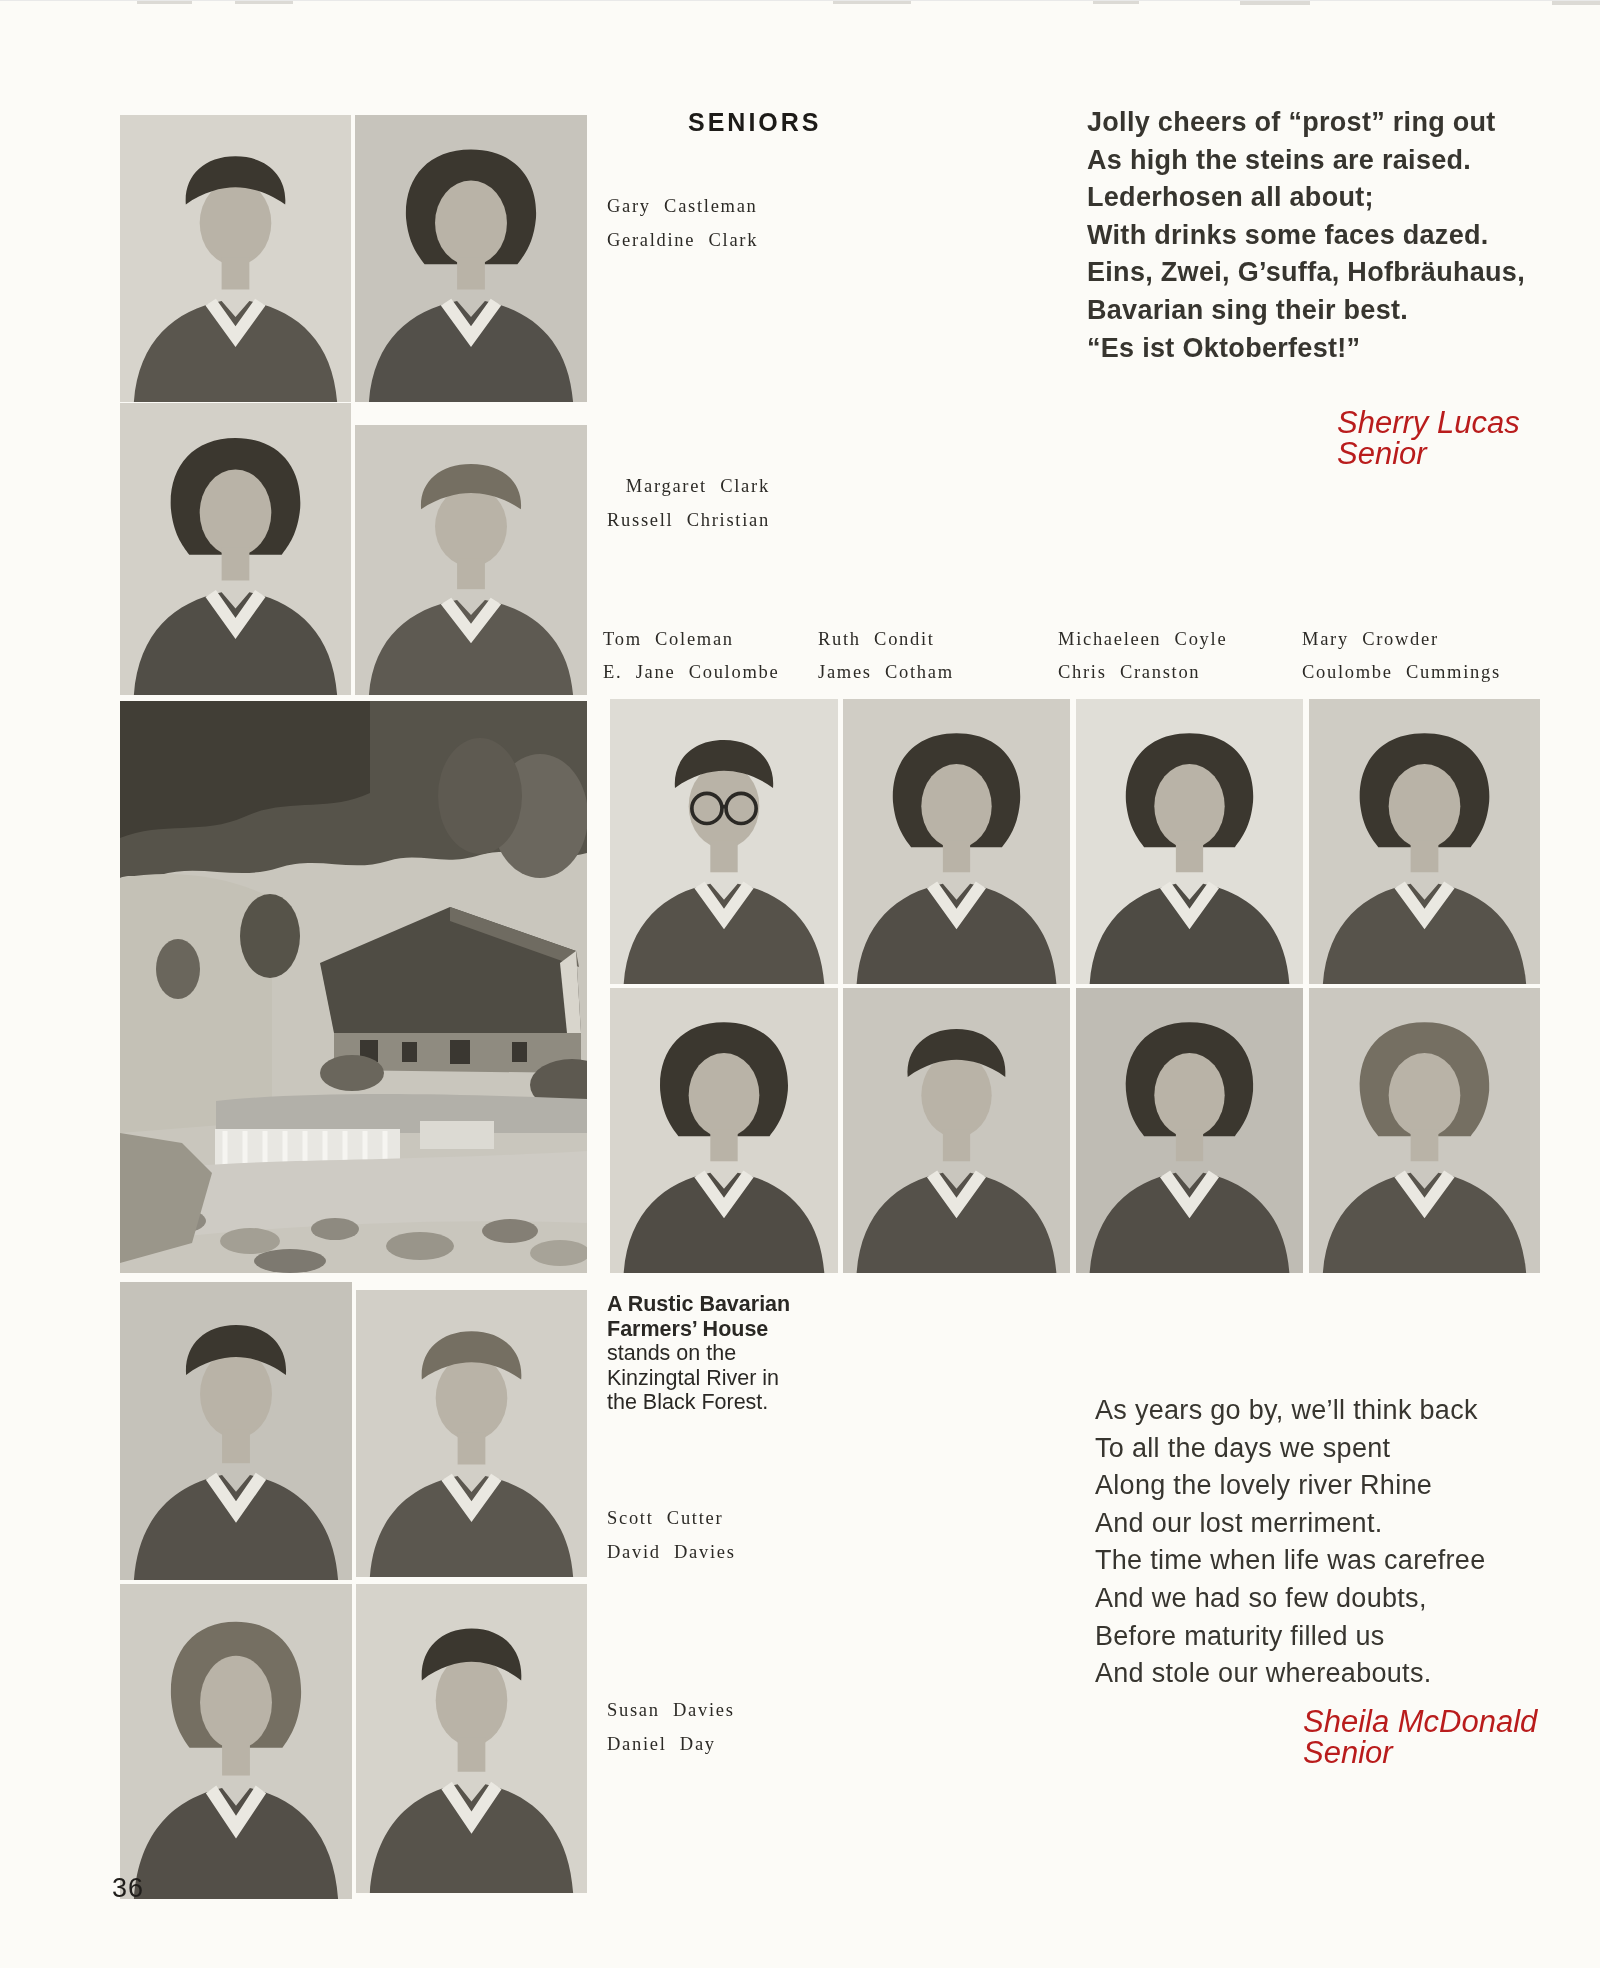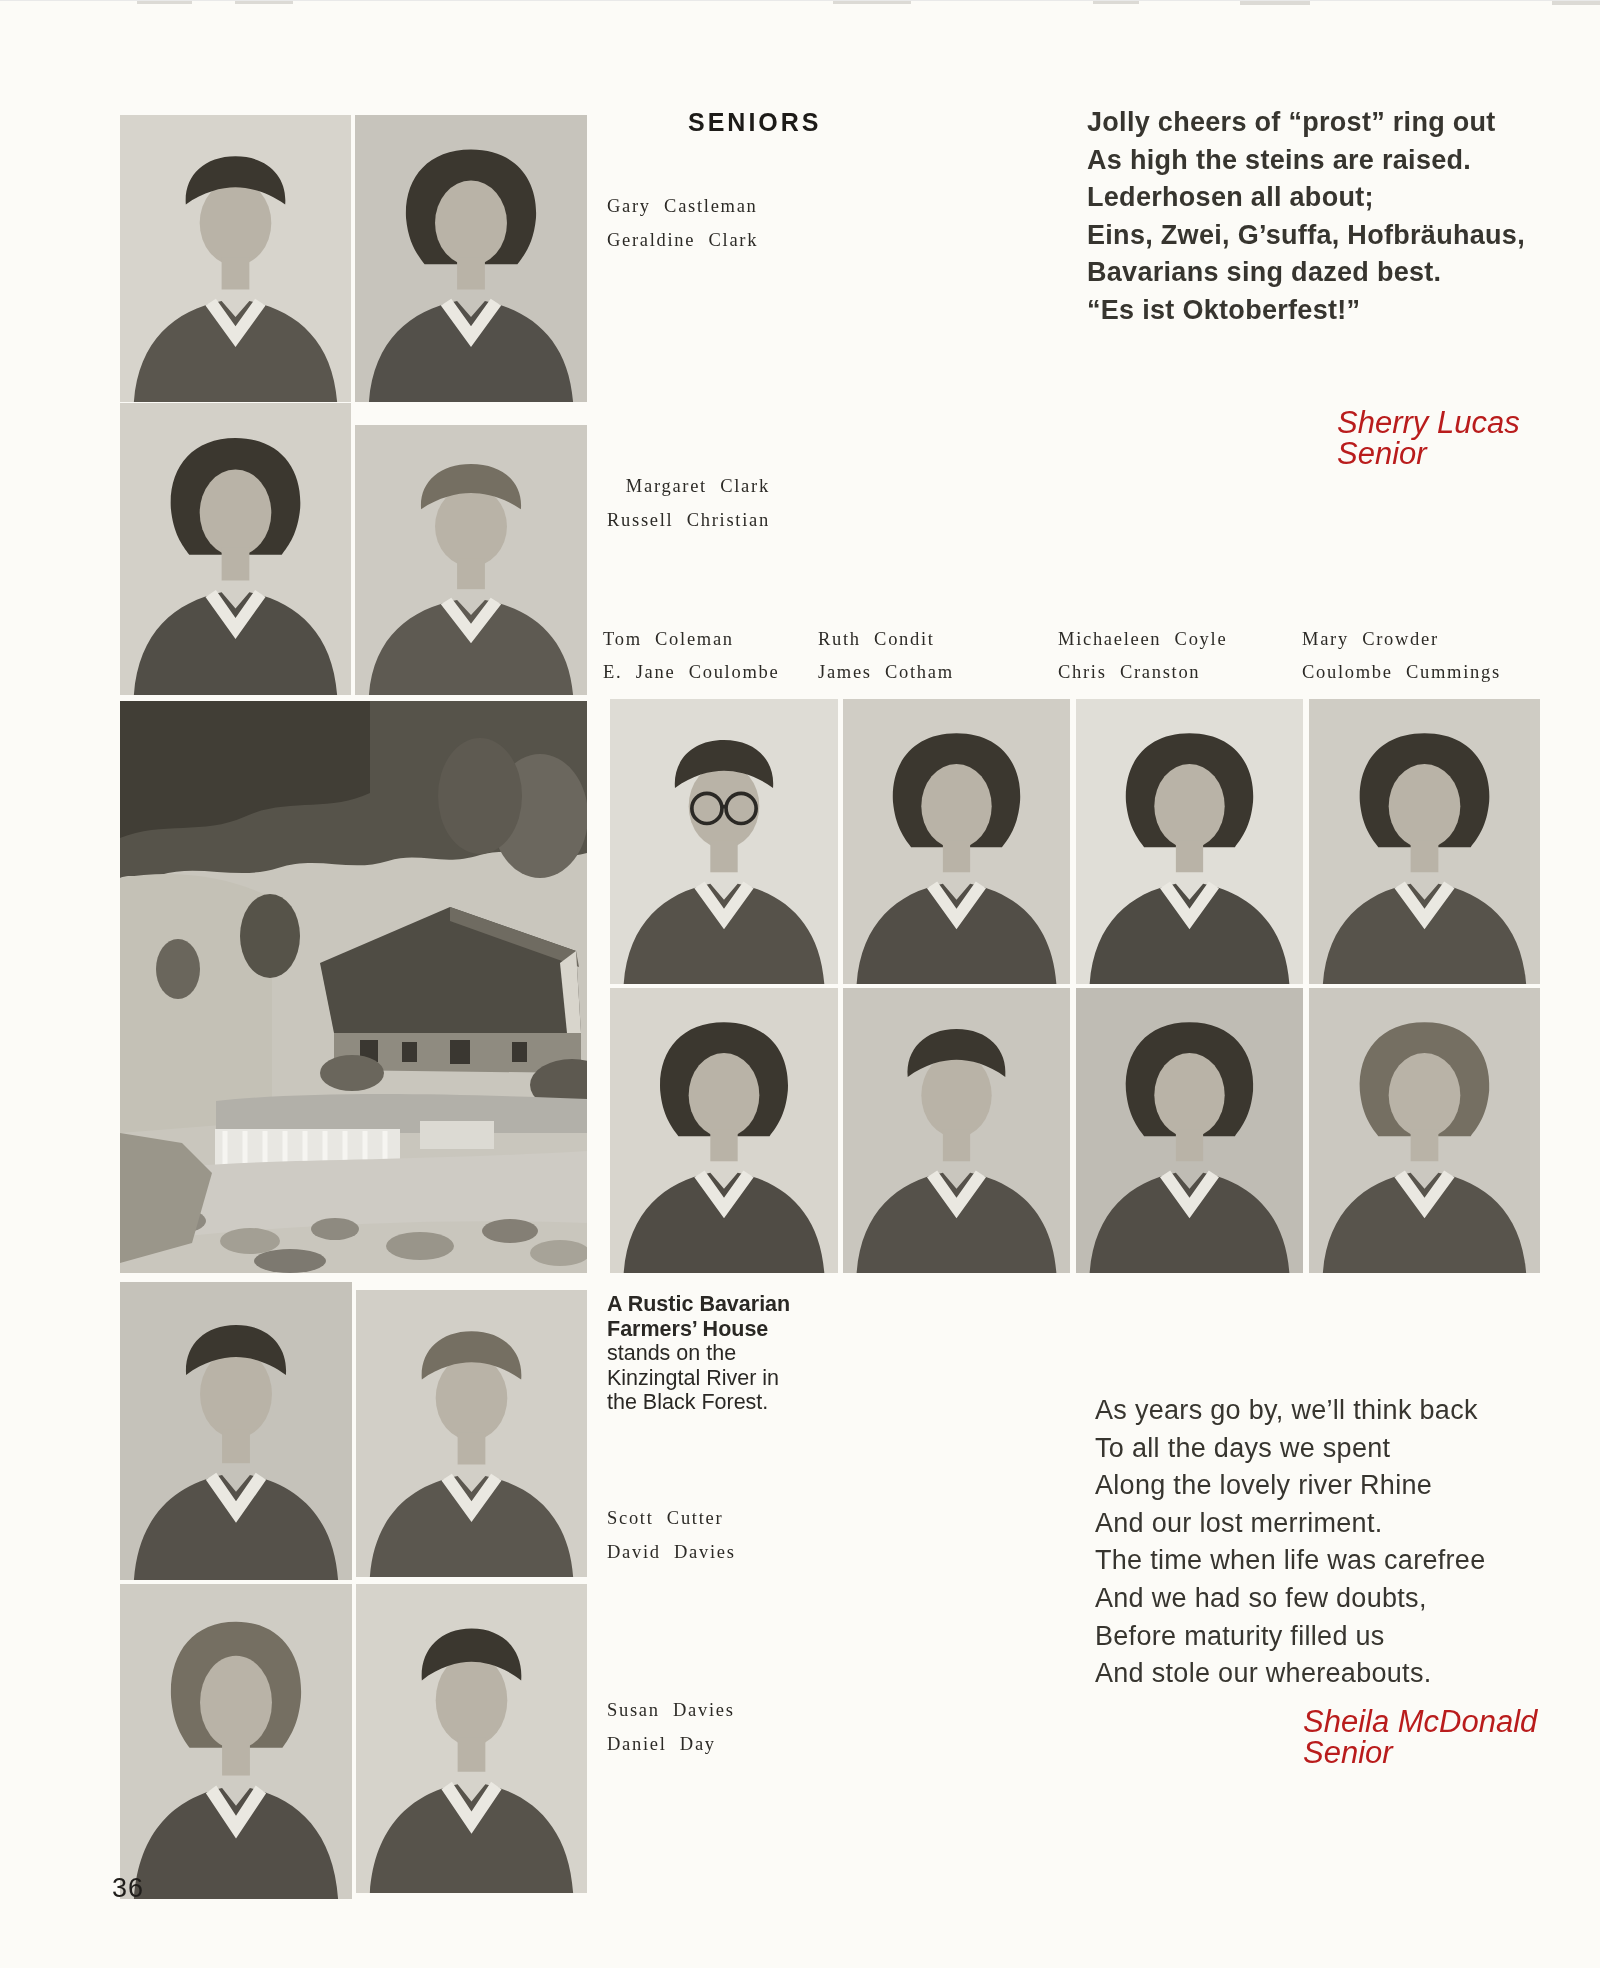--- a/index.html
+++ b/index.html
@@ -154,22 +154,23 @@
 
   <div class="sname" style="left:607px;top:468px;text-align:right;">
     <div>Margaret Clark</div>
     <div>Russell Christian</div>
   </div>
 
   <div class="poem" style="left:1087px;top:103px;font-weight:bold;">
     <div>Jolly cheers of “prost” ring out</div>
     <div>As high the steins are raised.</div>
     <div>Lederhosen all about;</div>
+    <div>With drinks some faces dazed.</div>
     <div>Eins, Zwei, G’suffa, Hofbräuhaus,</div>
-    <div>Bavarians sing dazed best.</div>
+    <div>Bavarian sing their best.</div>
     <div>“Es ist Oktoberfest!”</div>
   </div>
   <div class="attrib" style="left:1337px;top:406px;">
     <div>Sherry Lucas</div>
     <div>Senior</div>
   </div>
 
   <div class="sname gridname" style="left:603px;top:622px;">
     <div>Tom Coleman</div>
     <div>E. Jane Coulombe</div>

